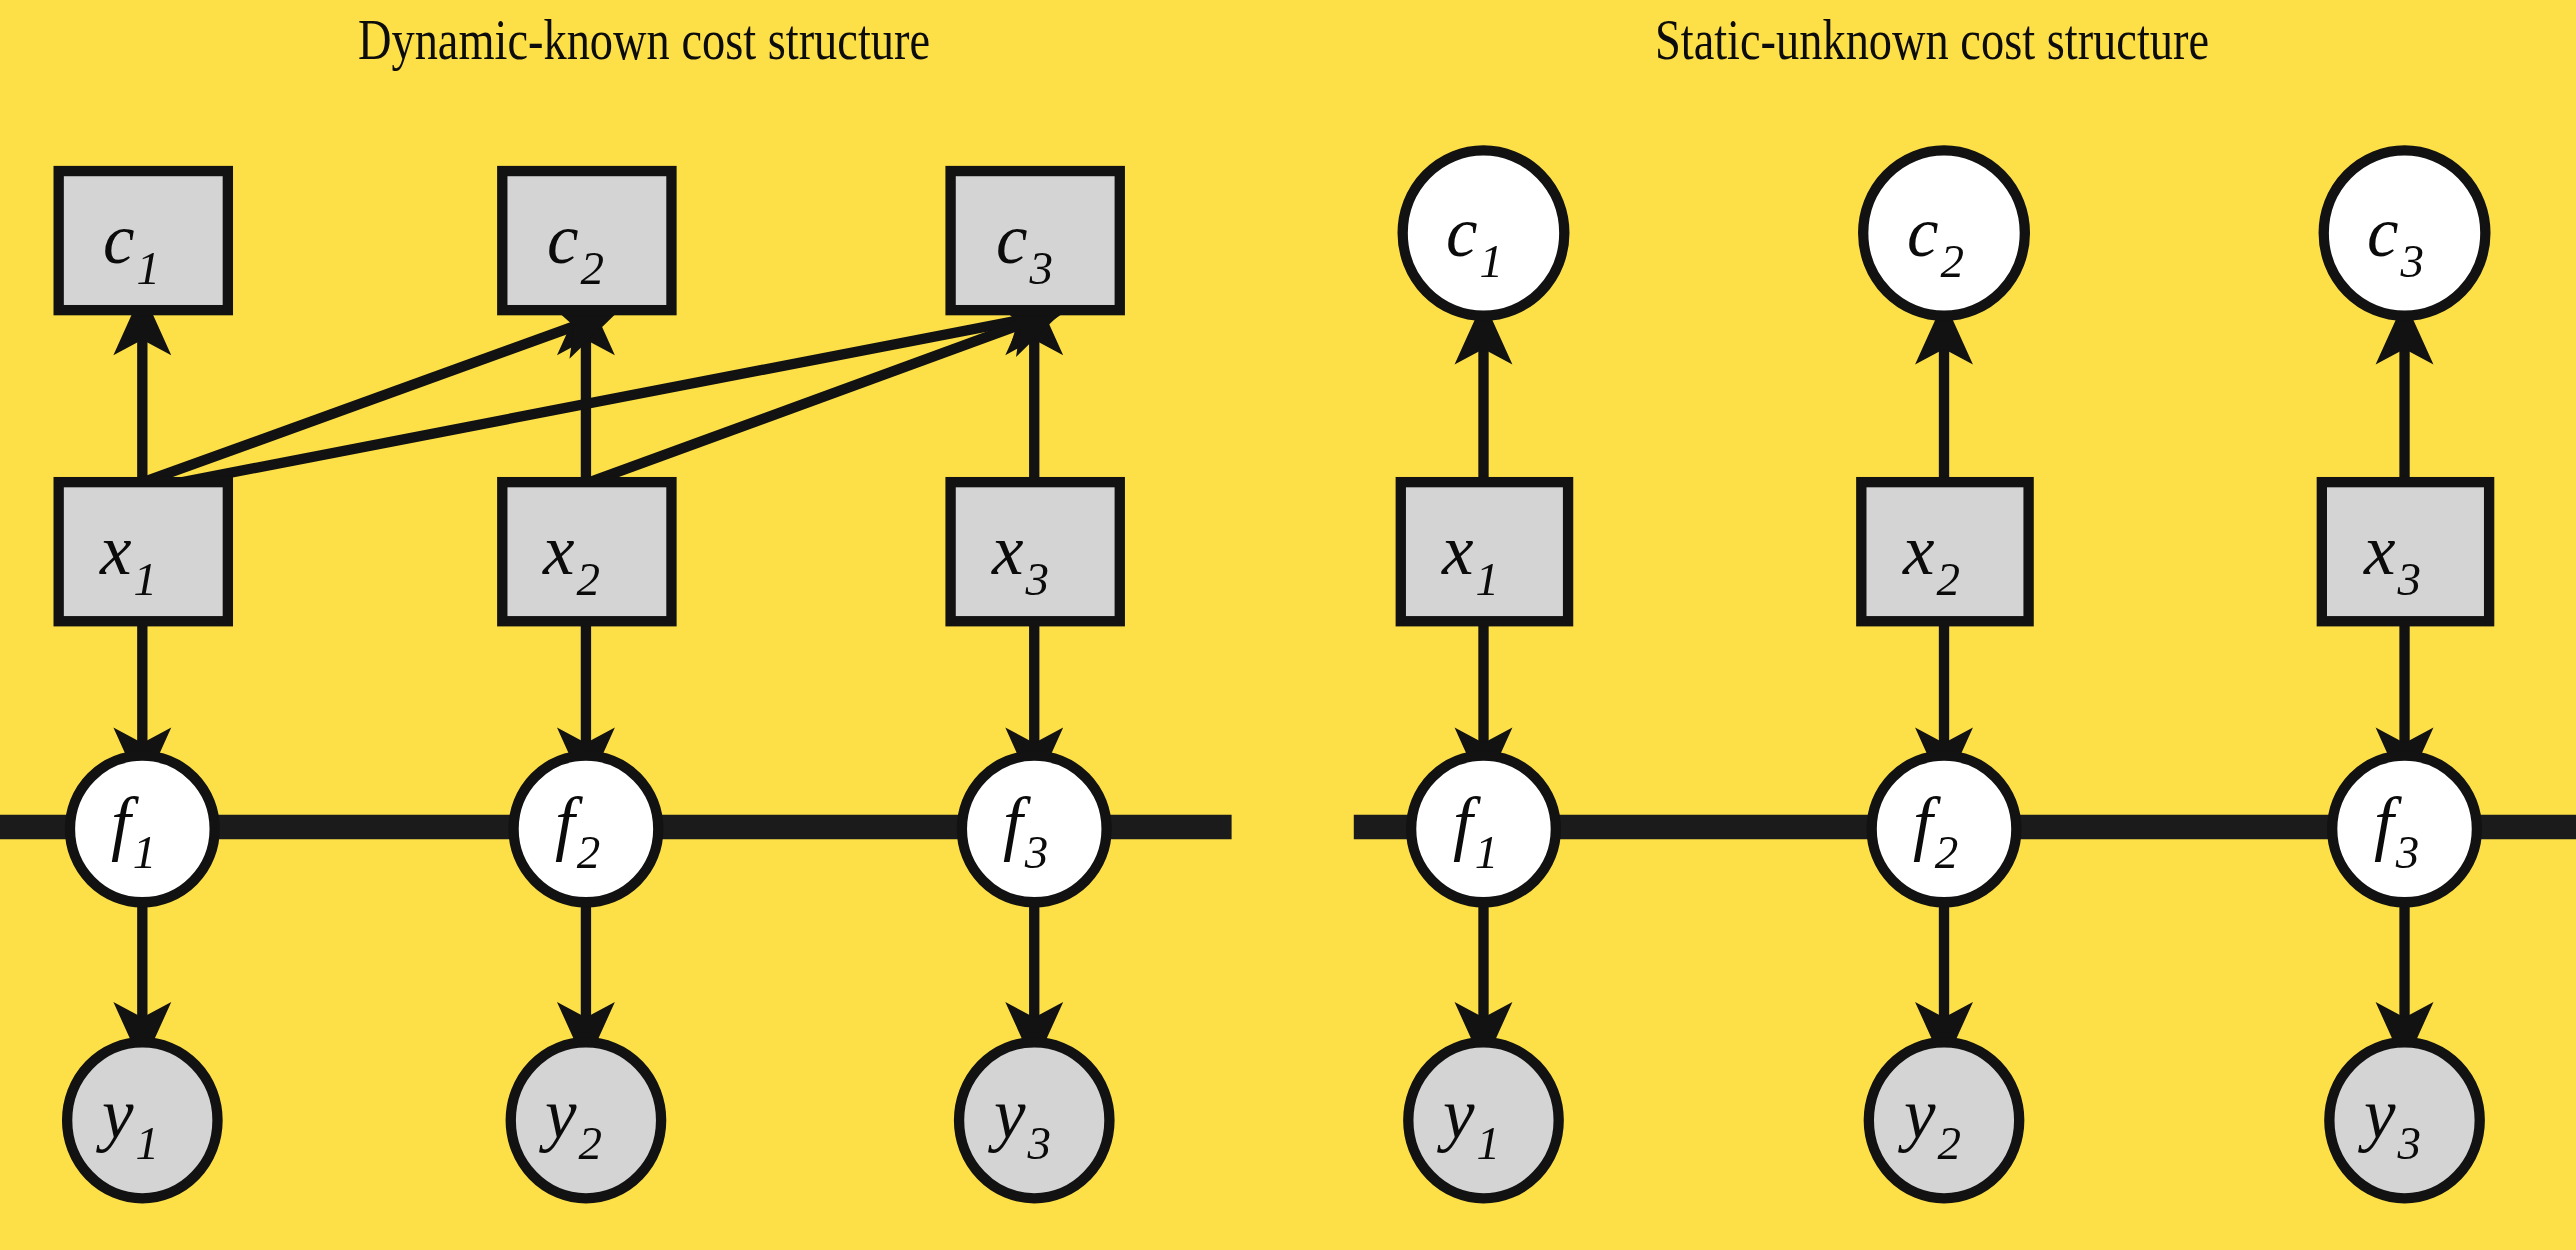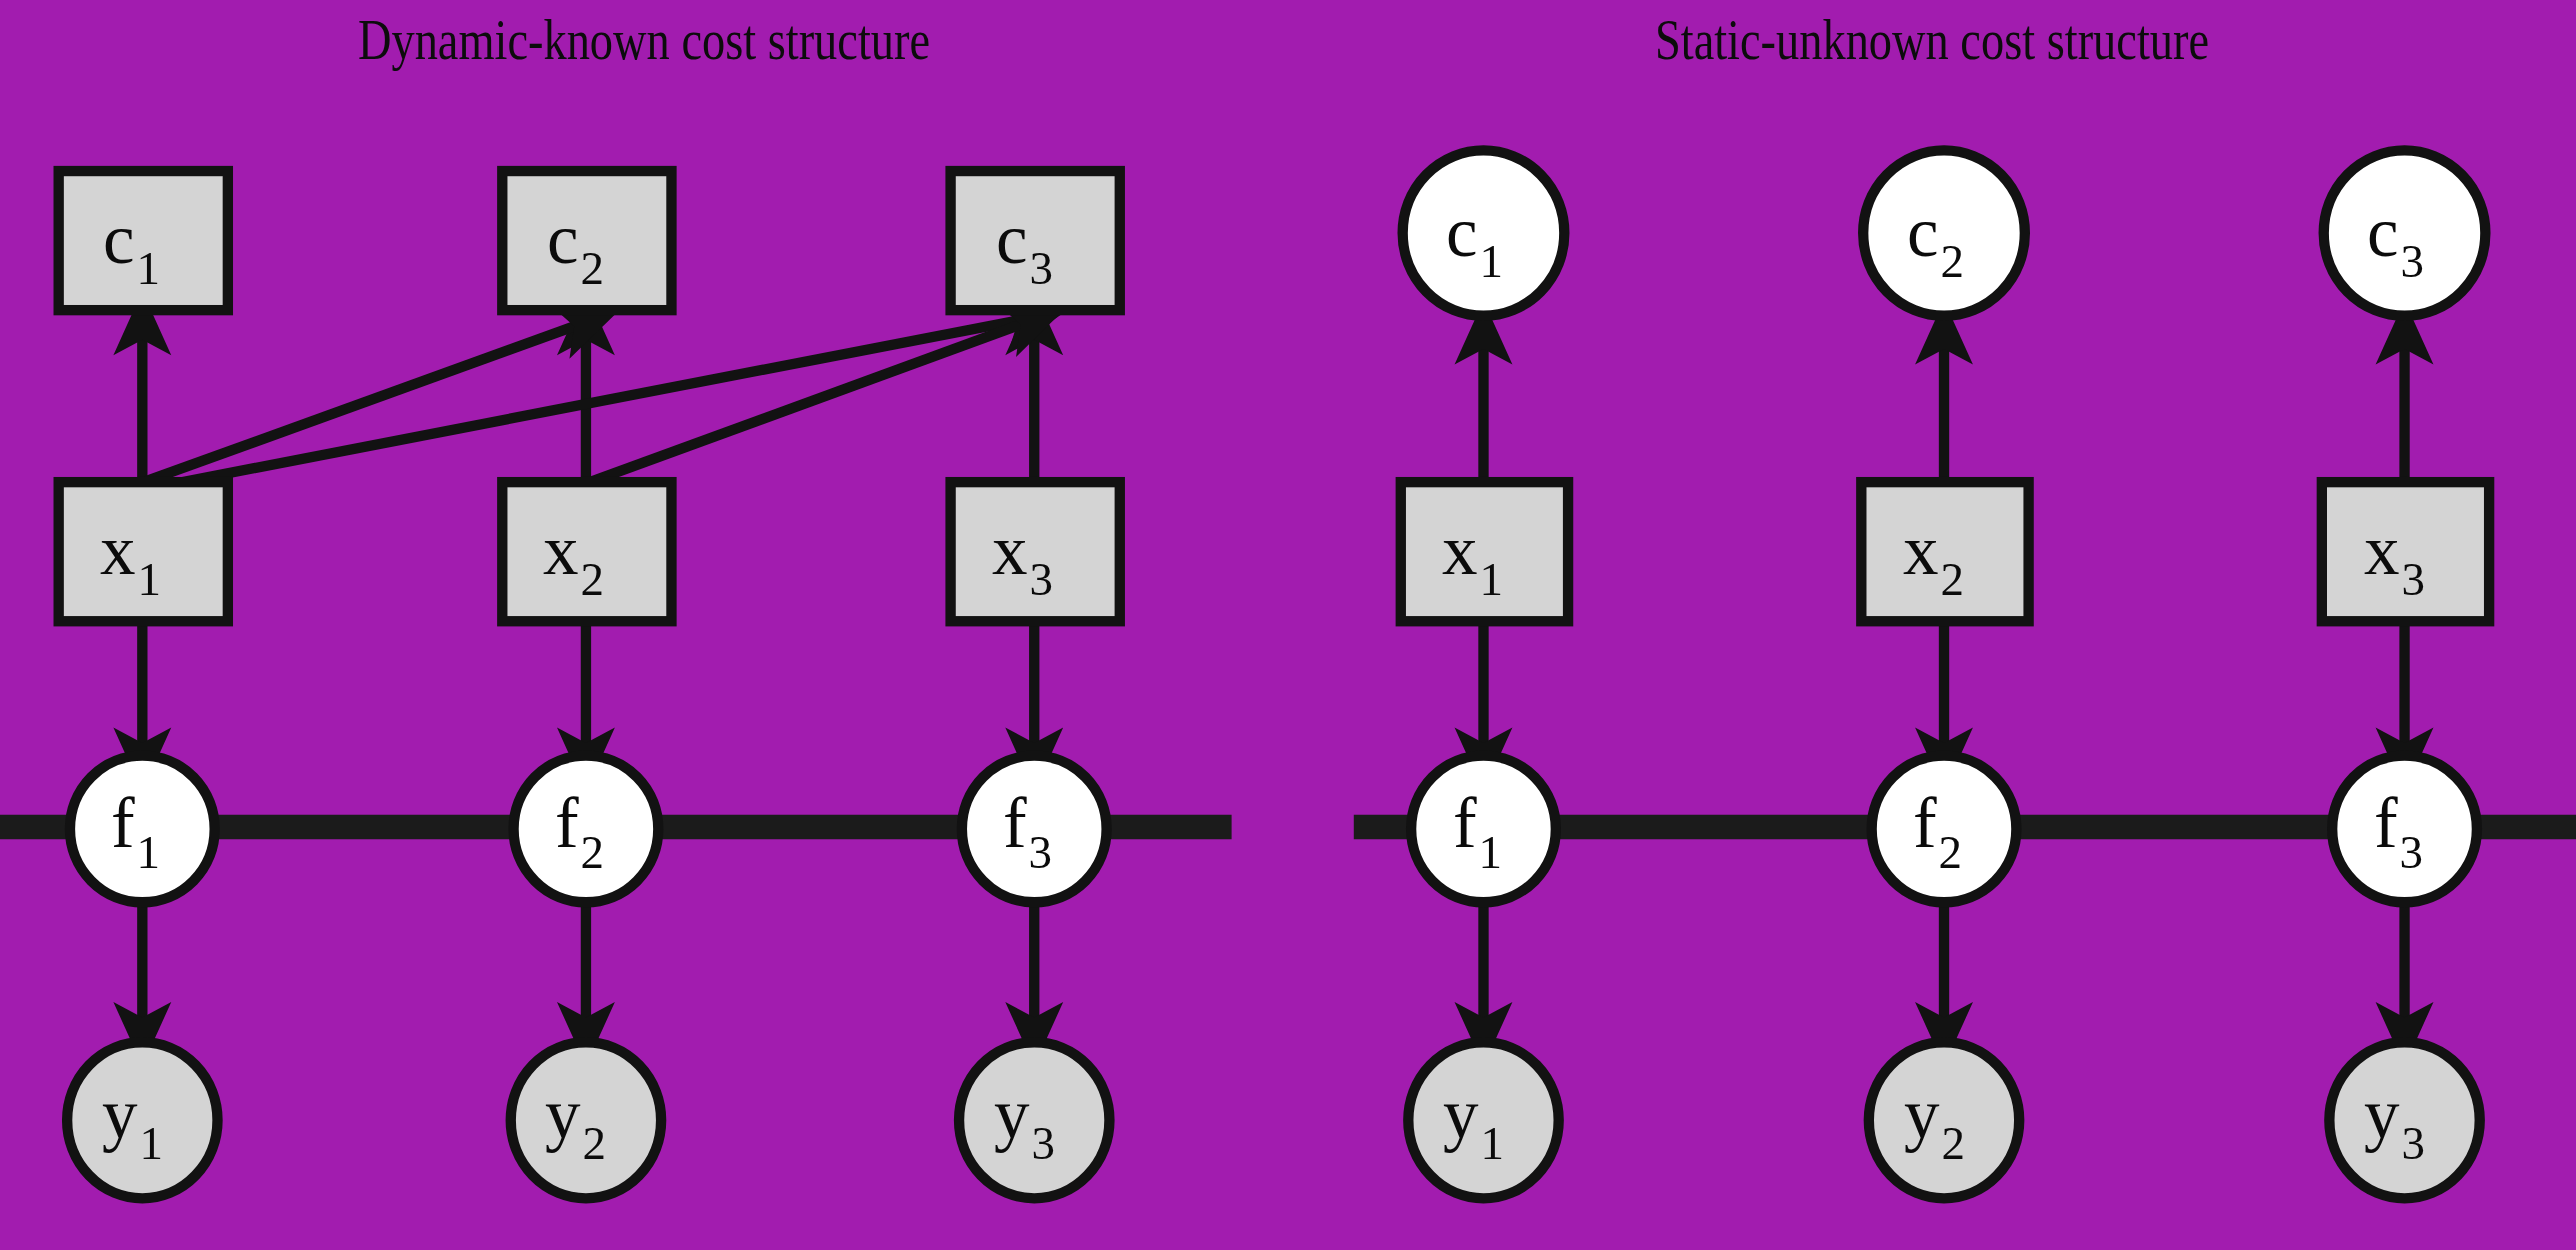--- a/index.html
+++ b/index.html
@@ -1,36 +1,37 @@
 <!DOCTYPE html>
 <html style="font-size:15px"><head>
 <meta charset="utf-8">
 <style>
   html,body{margin:0;padding:0;background:#ffffff;}
   body{width:2576px;height:1250px;overflow:hidden;
        font-family:"Liberation Serif",serif;}
-  #stage{position:relative;width:2576px;height:1250px;background:#a21caf;}
+  #stage{position:relative;width:2576px;height:1250px;background:#fde047;}
   svg.layer{position:absolute;left:0;top:0;width:2576px;height:1250px;}
   .panel-title{
     position:absolute;
     font-family:"Liberation Serif",serif;
     font-size:58px;
     font-weight:400;
     color:#0c0c0c;
     white-space:nowrap;
     transform:scaleX(0.80);
     transform-origin:center center;
     text-align:center;
     letter-spacing:0px;
   }
   #title-left{left:0px;top:5.6px;width:1288px;}
   #title-right{left:1288px;top:5.6px;width:1288px;}
   .nodelabel{
     position:absolute;
     font-family:"Liberation Serif",serif;
+    font-style:italic;
     color:#0b0b0b;
     white-space:nowrap;
     pointer-events:none;
     line-height:1;
   }
   .nodelabel .base{font-size:71px;}
   .nodelabel .sub{font-size:47px;position:relative;top:20.7px;left:1.9px;}
 </style>
 </head>
 <body>

